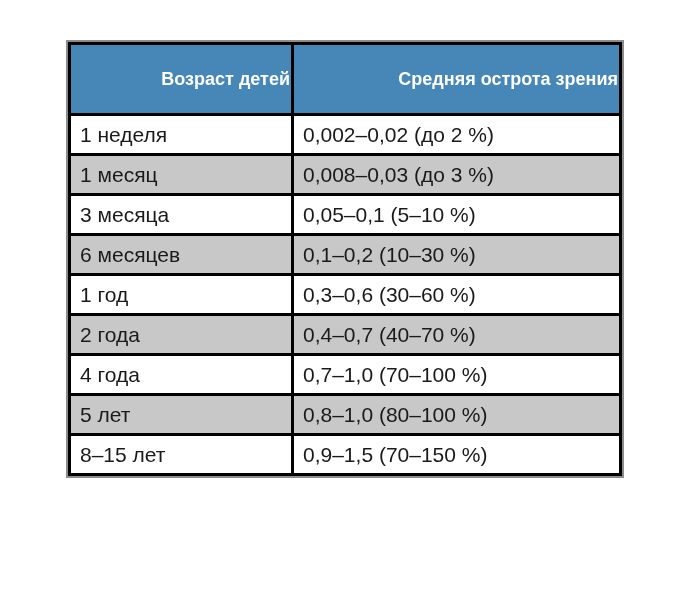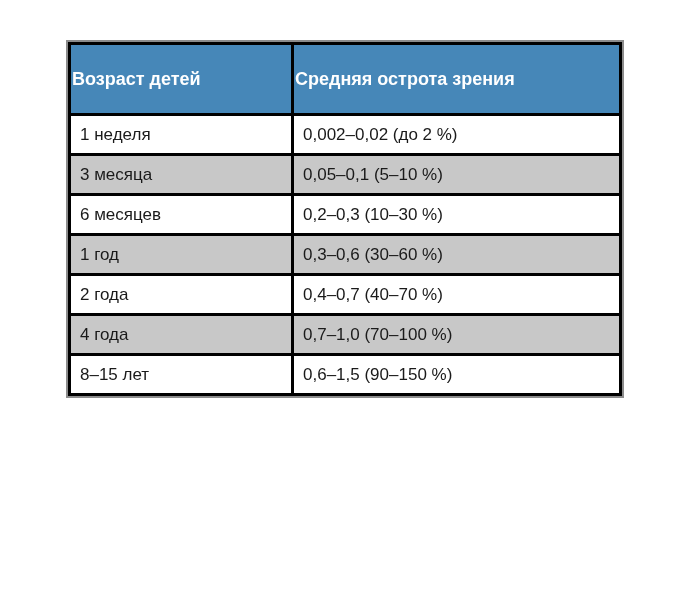--- a/index.html
+++ b/index.html
@@ -25,31 +25,31 @@
     background: #ffffff;
   }
   table.acuity {
     border-collapse: collapse;
     table-layout: fixed;
     width: 540px;
   }
   table.acuity th,
   table.acuity td {
     border: 3px solid #000000;
-    font-size: 17px;
+    font-size: 21px;
     color: #1a1a1a;
     box-sizing: border-box;
   }
   table.acuity th {
     height: 71px;
     background: #4687b8;
     color: #ffffff;
     font-weight: bold;
     font-size: 18px;
-    text-align: left;
+    text-align: right;
     vertical-align: middle;
   }
   table.acuity th.col-age   { width: 223px; }
   table.acuity th.col-acuity{ width: 328px; }
   table.acuity td {
     height: 40px;
     padding: 0 0 0 9px;
     text-align: left;
     vertical-align: middle;
     background: #ffffff;
@@ -69,39 +69,47 @@
           <th class="col-age">Возраст детей</th>
           <th class="col-acuity">Средняя острота зрения</th>
         </tr>
       </thead>
       <tbody id="table-body">
           <tr>
             <td>1 неделя</td>
             <td>0,002–0,02 (до 2 %)</td>
           </tr>
           <tr>
+            <td>1 месяц</td>
+            <td>0,008–0,03 (до 3 %)</td>
+          </tr>
+          <tr>
             <td>3 месяца</td>
             <td>0,05–0,1 (5–10 %)</td>
           </tr>
           <tr>
             <td>6 месяцев</td>
-            <td>0,2–0,3 (10–30 %)</td>
+            <td>0,1–0,2 (10–30 %)</td>
           </tr>
           <tr>
             <td>1 год</td>
             <td>0,3–0,6 (30–60 %)</td>
           </tr>
           <tr>
             <td>2 года</td>
             <td>0,4–0,7 (40–70 %)</td>
           </tr>
           <tr>
             <td>4 года</td>
             <td>0,7–1,0 (70–100 %)</td>
           </tr>
           <tr>
+            <td>5 лет</td>
+            <td>0,8–1,0 (80–100 %)</td>
+          </tr>
+          <tr>
             <td>8–15 лет</td>
-            <td>0,6–1,5 (90–150 %)</td>
+            <td>0,9–1,5 (70–150 %)</td>
           </tr>
         </tbody>
     </table>
   </div>
 </div>
 
 </body></html>

